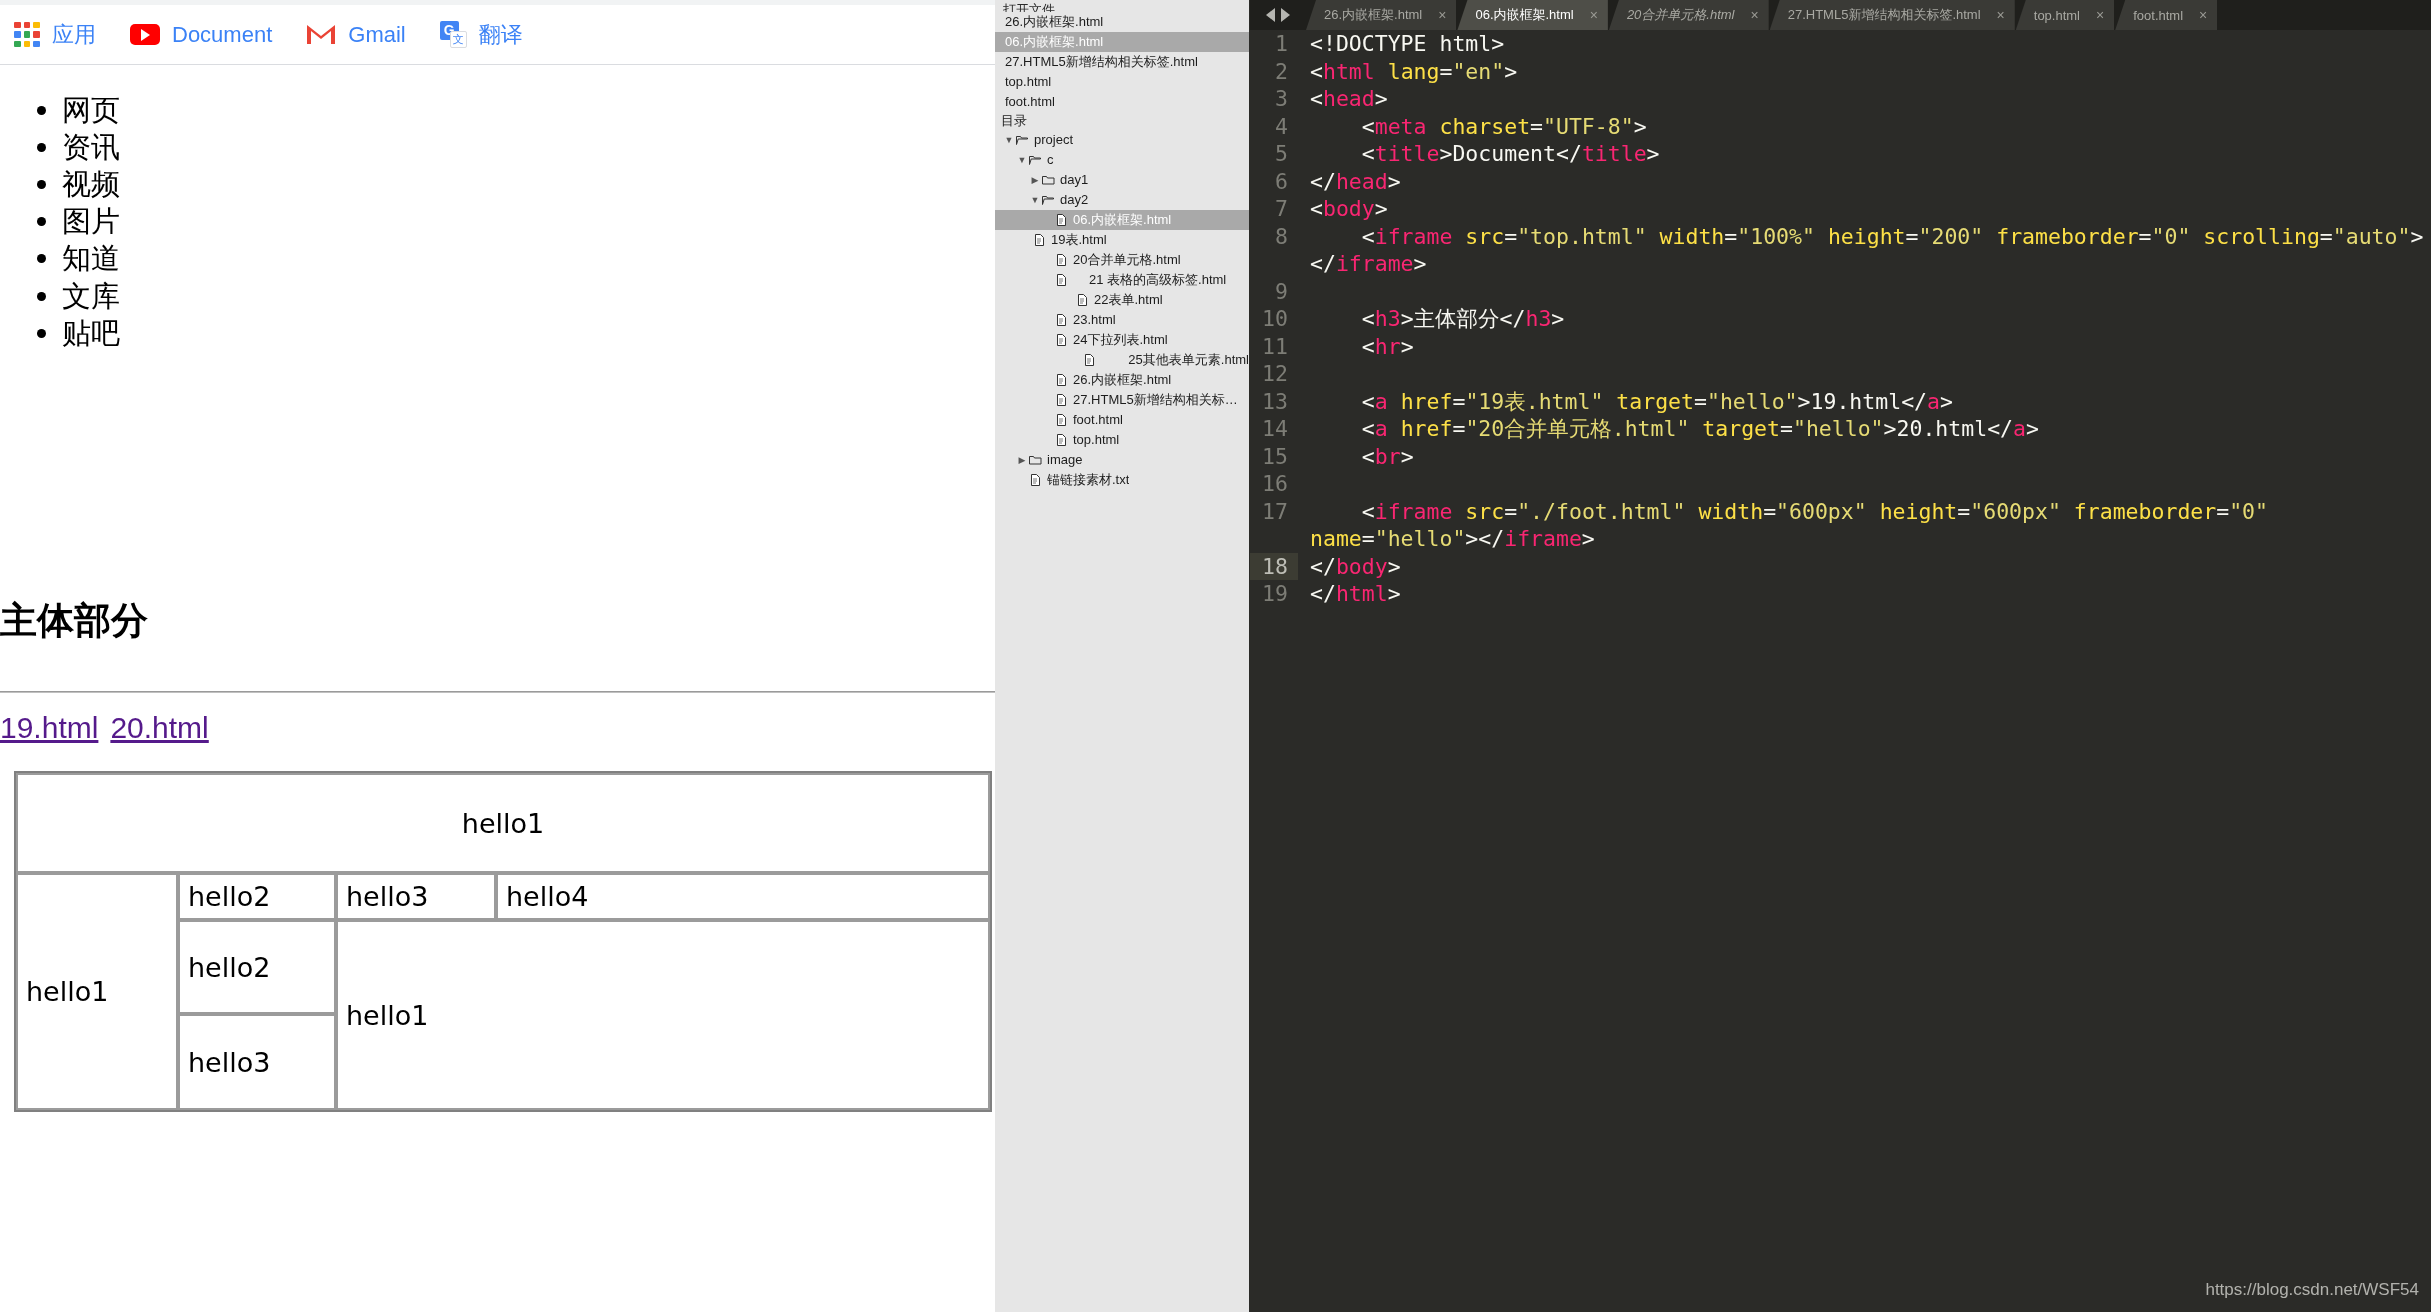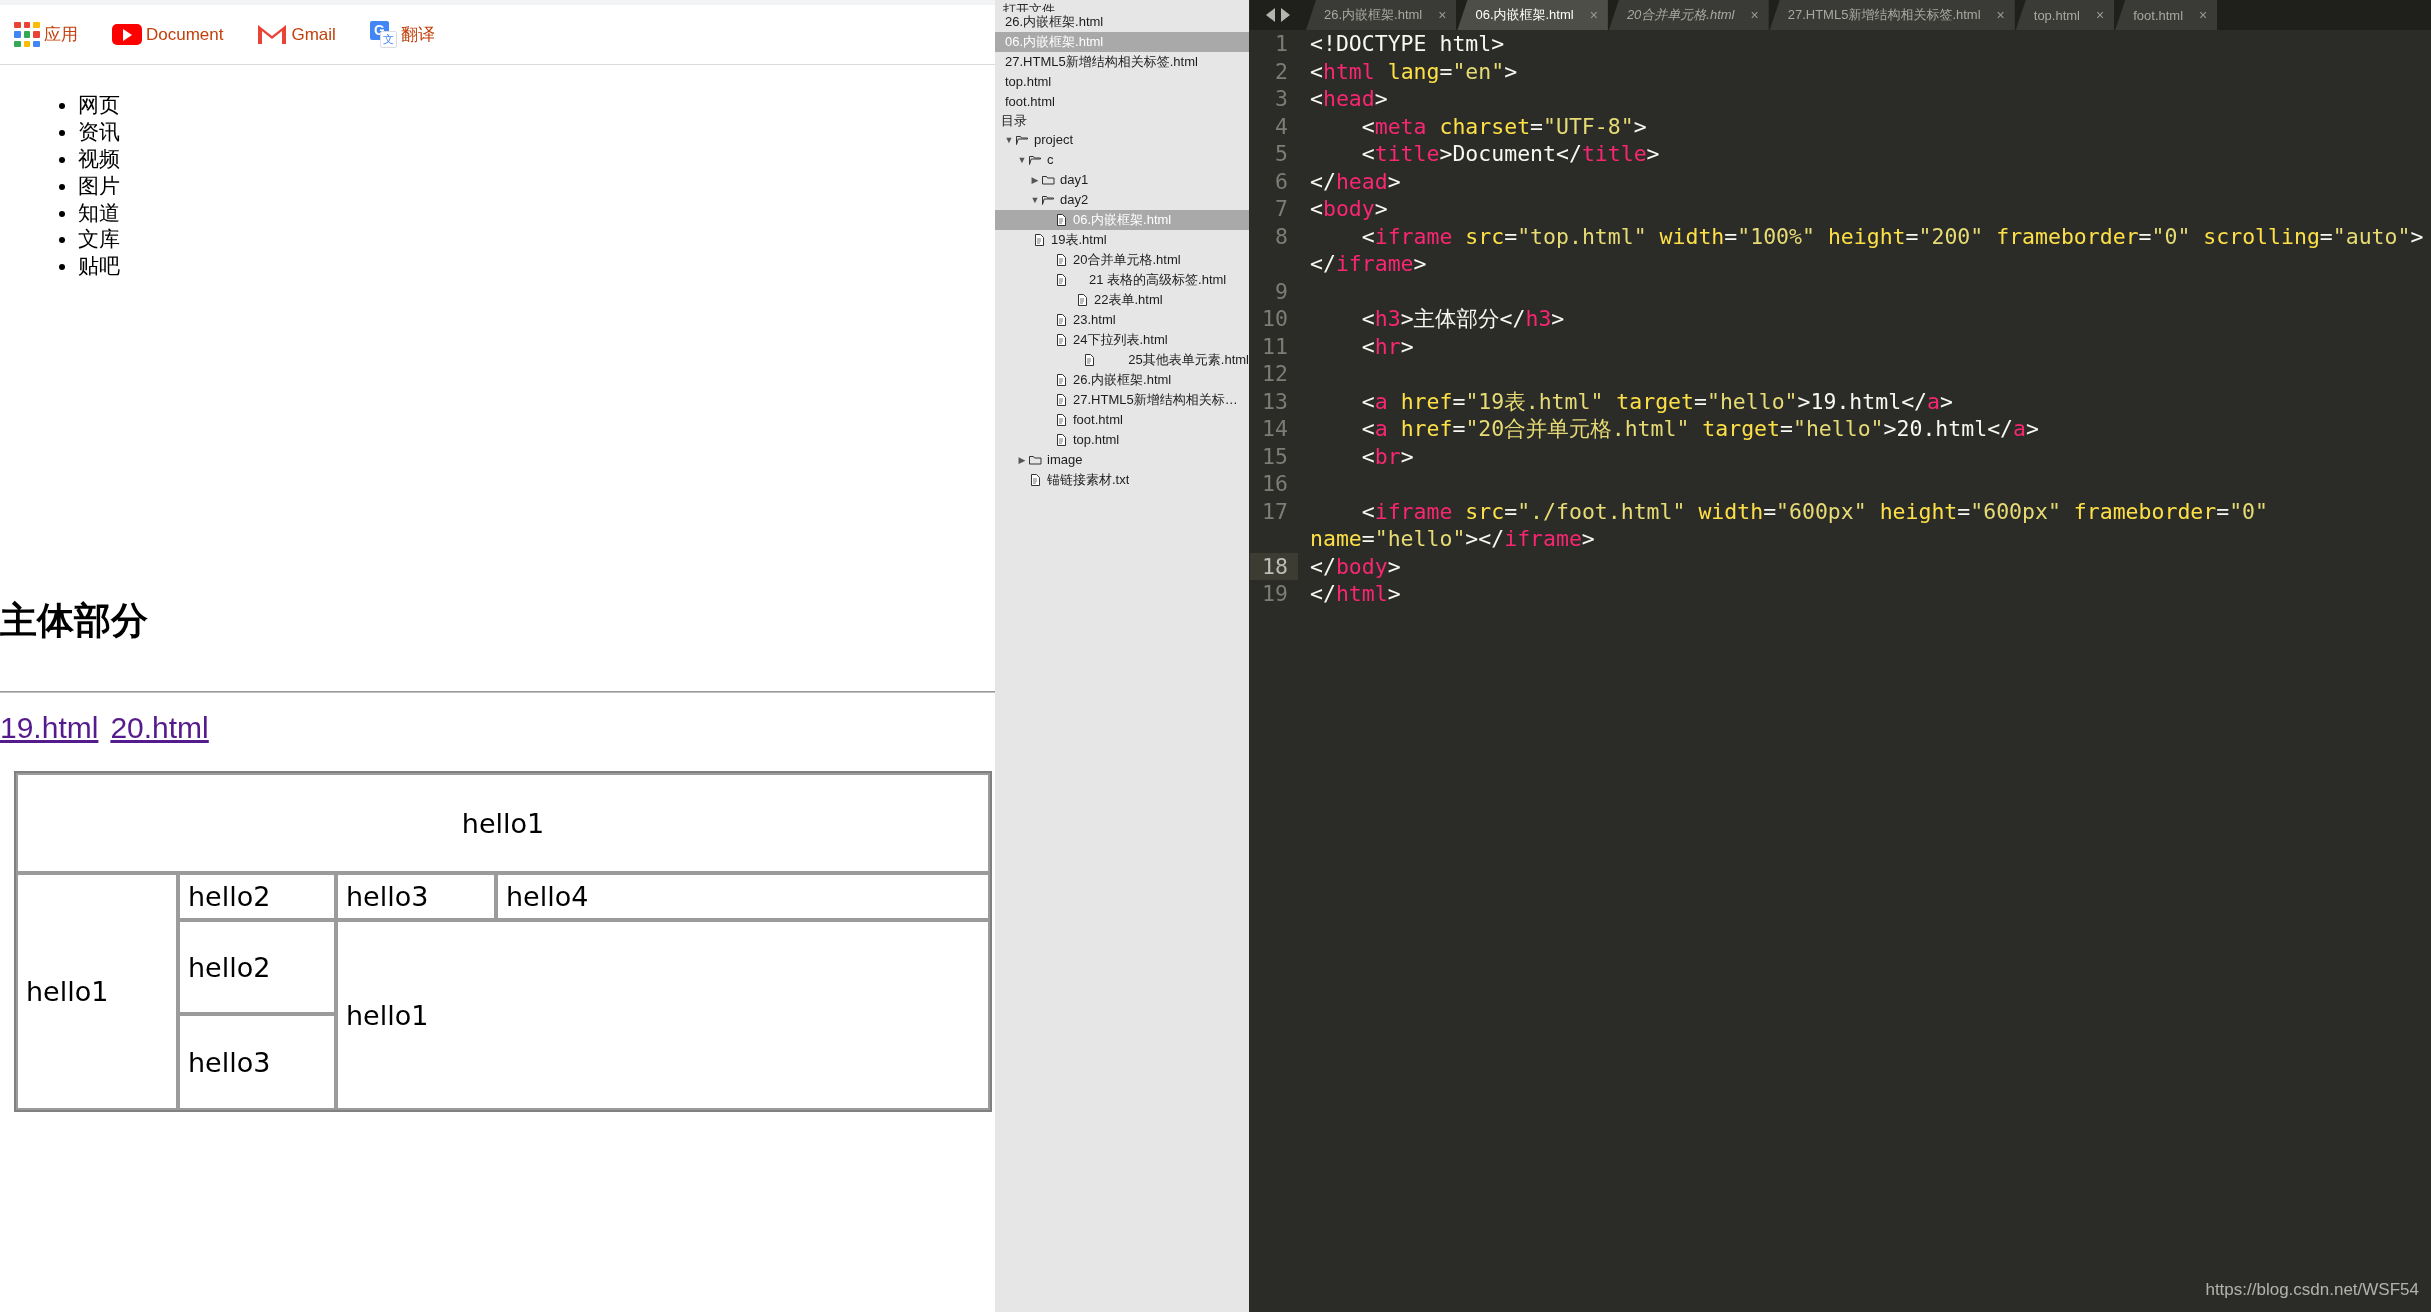--- a/index.html
+++ b/index.html
@@ -23,21 +23,21 @@
     position: absolute; left: 0; top: 0; width: 995px; height: 5px;
     background: #f1f3f4;
   }
   #bookmarks-bar {
     position: absolute; left: 0; top: 5px; width: 995px; height: 60px;
     background: #ffffff;
     display: flex; align-items: center; padding-left: 14px;
     border-bottom: 1px solid #dadce0;
   }
   .bm-item { display:flex; align-items:center; margin-right: 34px; cursor: default; }
-  .bm-label { font-size: 17px; color: #c2410c; margin-left: 4px; font-family: "Liberation Sans", sans-serif; }
+  .bm-label { font-size: 22px; color: #3b82f6; margin-left: 12px; font-family: "Liberation Sans", sans-serif; }
 
   
   .appgrid { width: 26px; height: 26px; display:grid; grid-template-columns: repeat(3, 1fr); grid-template-rows: repeat(3,1fr); gap: 3px; }
   .appgrid i { display:block; border-radius: 1px; }
   .ag1{background:#ea4335}.ag2{background:#ea4335}.ag3{background:#fbbc05}
   .ag4{background:#4285f4}.ag5{background:#34a853}.ag6{background:#ea4335}
   .ag7{background:#34a853}.ag8{background:#fbbc05}.ag9{background:#4285f4}
 
   .yt-icon { width: 30px; height: 21px; background:#ff0000; border-radius:5px; position:relative; }
   .yt-icon::after { content:""; position:absolute; left:11px; top:5px; border-left:9px solid #fff; border-top:6px solid transparent; border-bottom:6px solid transparent; }
@@ -46,21 +46,21 @@
   .gm-icon svg { display:block; }
 
   .tr-icon { width: 27px; height: 27px; position: relative; }
   .tr-icon .b { position:absolute; left:0; top:0; width:19px; height:19px; background:#4285f4; border-radius:2px; color:#fff; font-size:14px; font-weight:bold; text-align:center; line-height:19px; }
   .tr-icon .g { position:absolute; right:0; bottom:0; width:17px; height:17px; background:#fff; border:1px solid #dadce0; border-radius:2px; color:#4285f4; font-size:11px; text-align:center; line-height:15px; }
 
   
   #page-content { position: absolute; left: 0; top: 66px; width: 995px; bottom:0; background:#fff; }
 
   #nav-list { margin: 0; padding: 26px 0 0 62px; list-style: disc; }
-  #nav-list li { font-size: 21px; color:#000; line-height: 1.28; font-family: "DejaVu Sans", sans-serif; margin-left: 16px; }
+  #nav-list li { font-size: 29px; color:#000; line-height: 1.28; font-family: "DejaVu Sans", sans-serif; }
   #main-heading {
     position:absolute; left: 0; top: 530px;
     font-size: 37px; font-weight: bold; color:#000; margin:0;
     font-family:"Liberation Sans", sans-serif;
   }
   #main-hr {
     position:absolute; left:0; top: 625px; width: 995px; height: 2px;
     background:#c0c0c0; border-top:1px solid #9a9a9a;
   }
   #links-row { position:absolute; left:0; top: 645px; font-size: 30px; }

